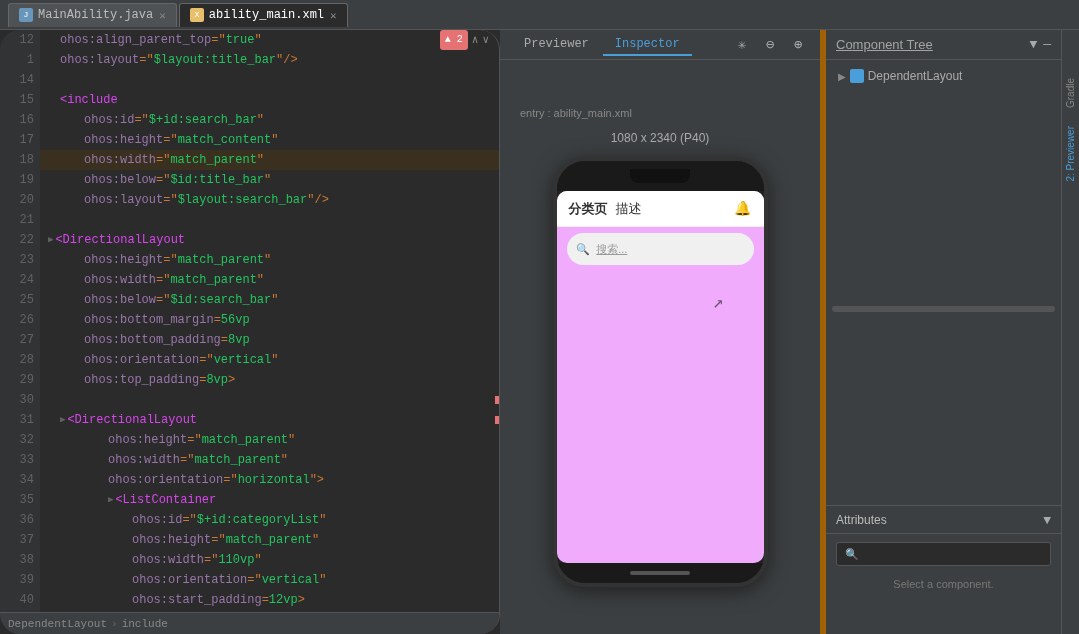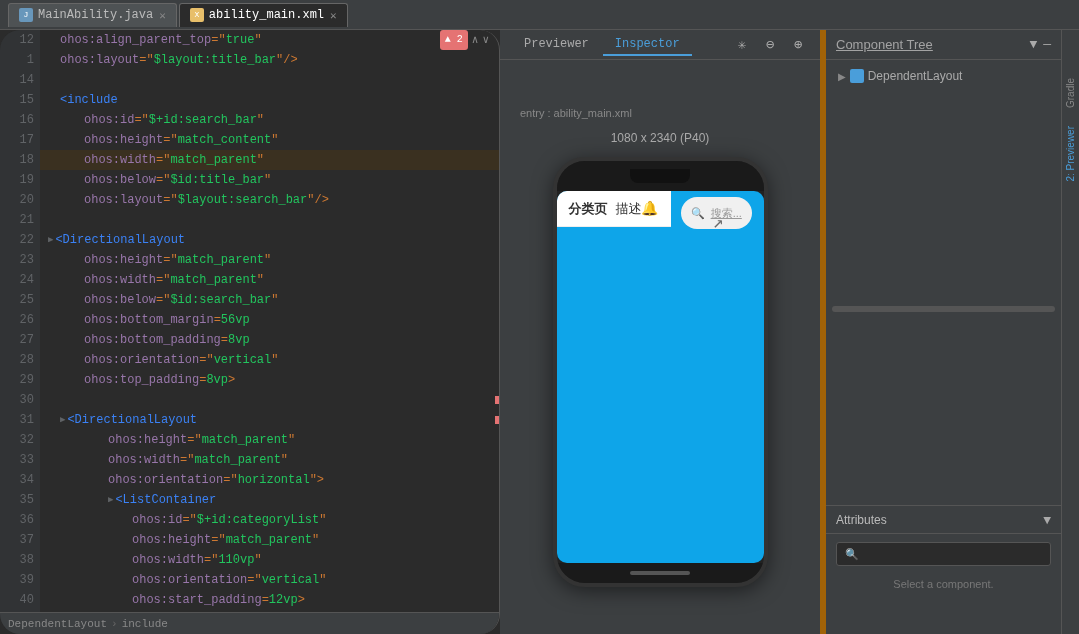--- a/index.html
+++ b/index.html
@@ -117,21 +117,21 @@
       align-items: center;
       padding-left: 8px;
       min-height: 20px;
       white-space: nowrap;
     }
     .code-line.highlighted {
       background: #3a3020;
     }
 
     
-    .tag { color: #3b82f6; }
+    .tag { color: #d946ef; }
     .attr { color: #9876aa; }
     .val { color: #22c55e; }
     .punct { color: #cc7832; }
 
     
     .code-badge {
       margin-left: auto;
       margin-right: 10px;
       display: flex;
       align-items: center;
@@ -255,23 +255,23 @@
     }
     .phone-notch {
       width: 60px;
       height: 14px;
       background: #111;
       border-radius: 0 0 8px 8px;
     }
 
     .phone-screen {
       flex: 1;
-      background: #0ea5e9;
-      display: flex;
-      flex-direction: row;
+      background: #f0abfc;
+      display: flex;
+      flex-direction: column;
       overflow: hidden;
       border-radius: 10px;
     }
 
     .phone-nav-bar {
       height: 36px;
       background: white;
       display: flex;
       align-items: center;
       padding: 0 12px;

